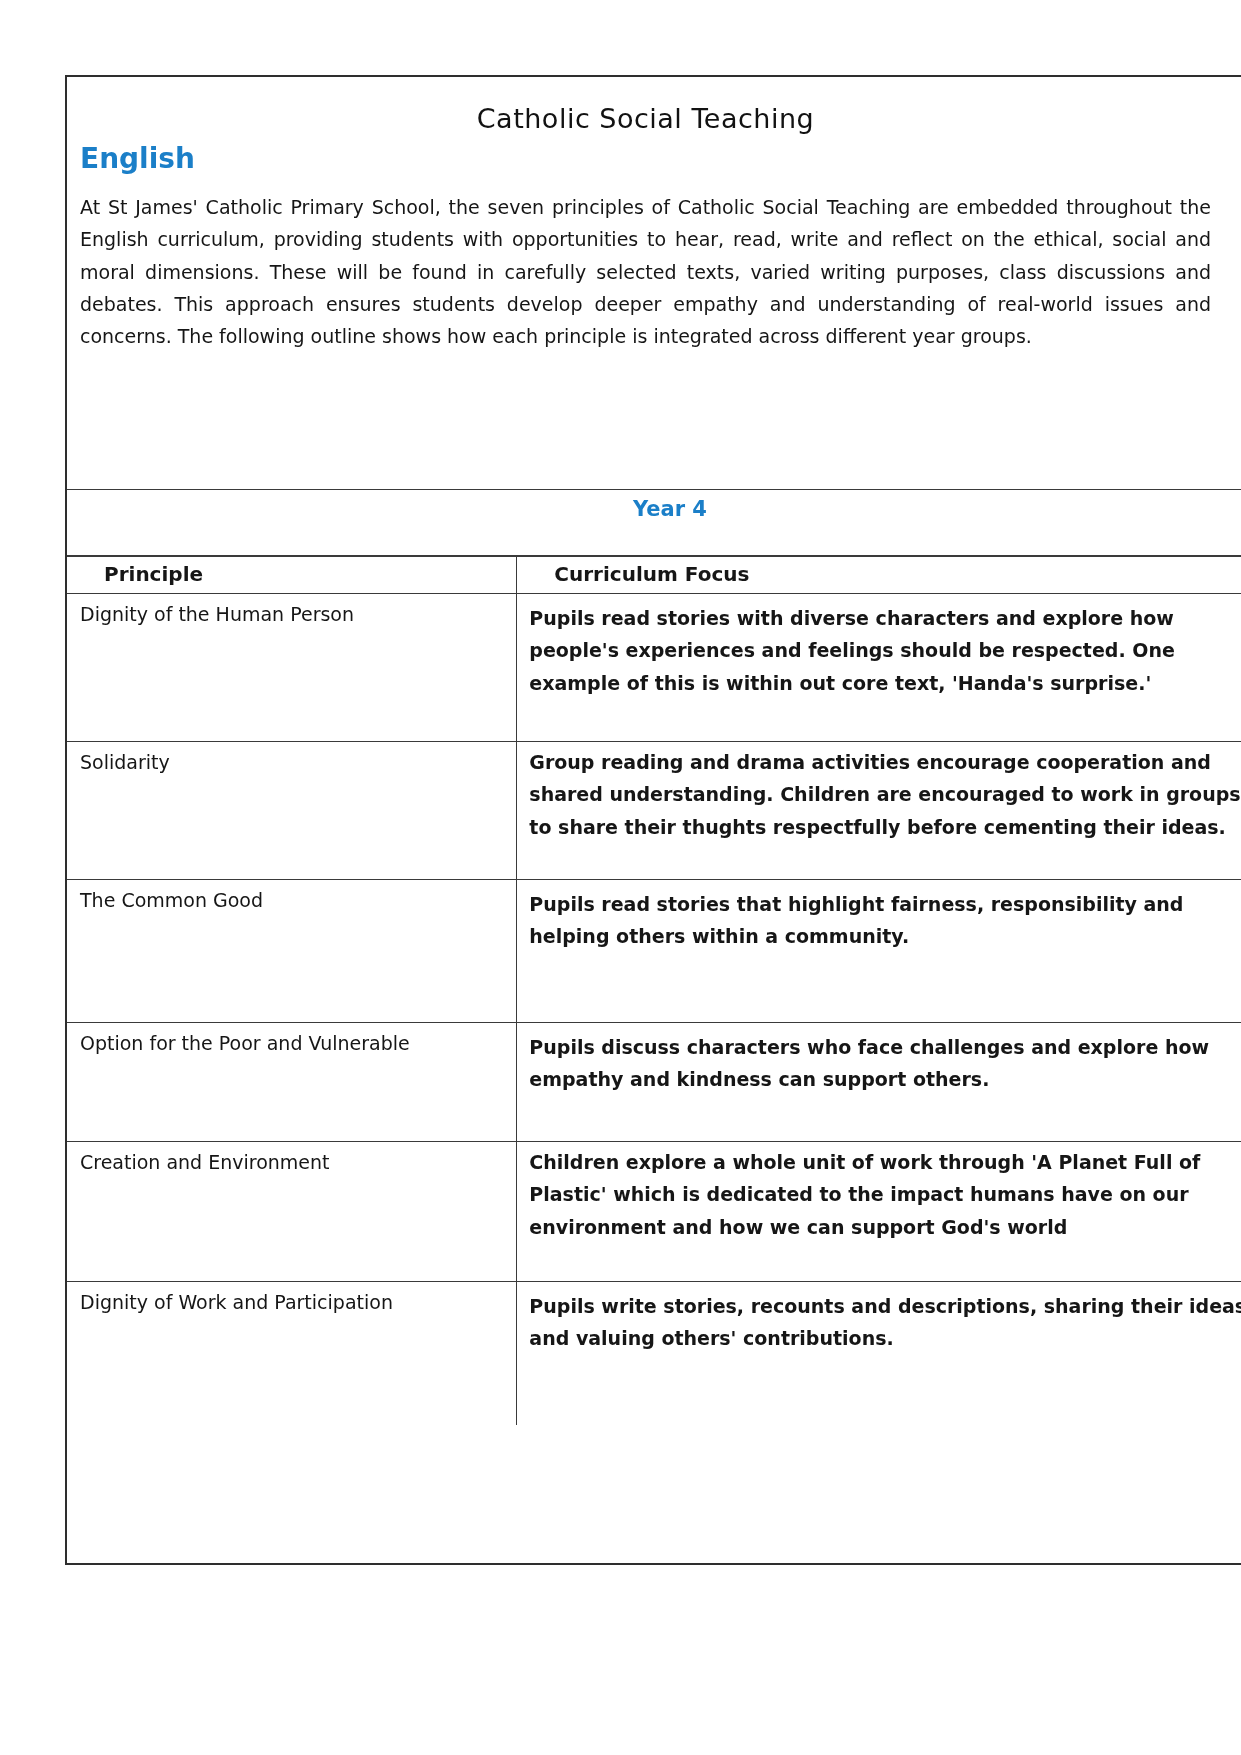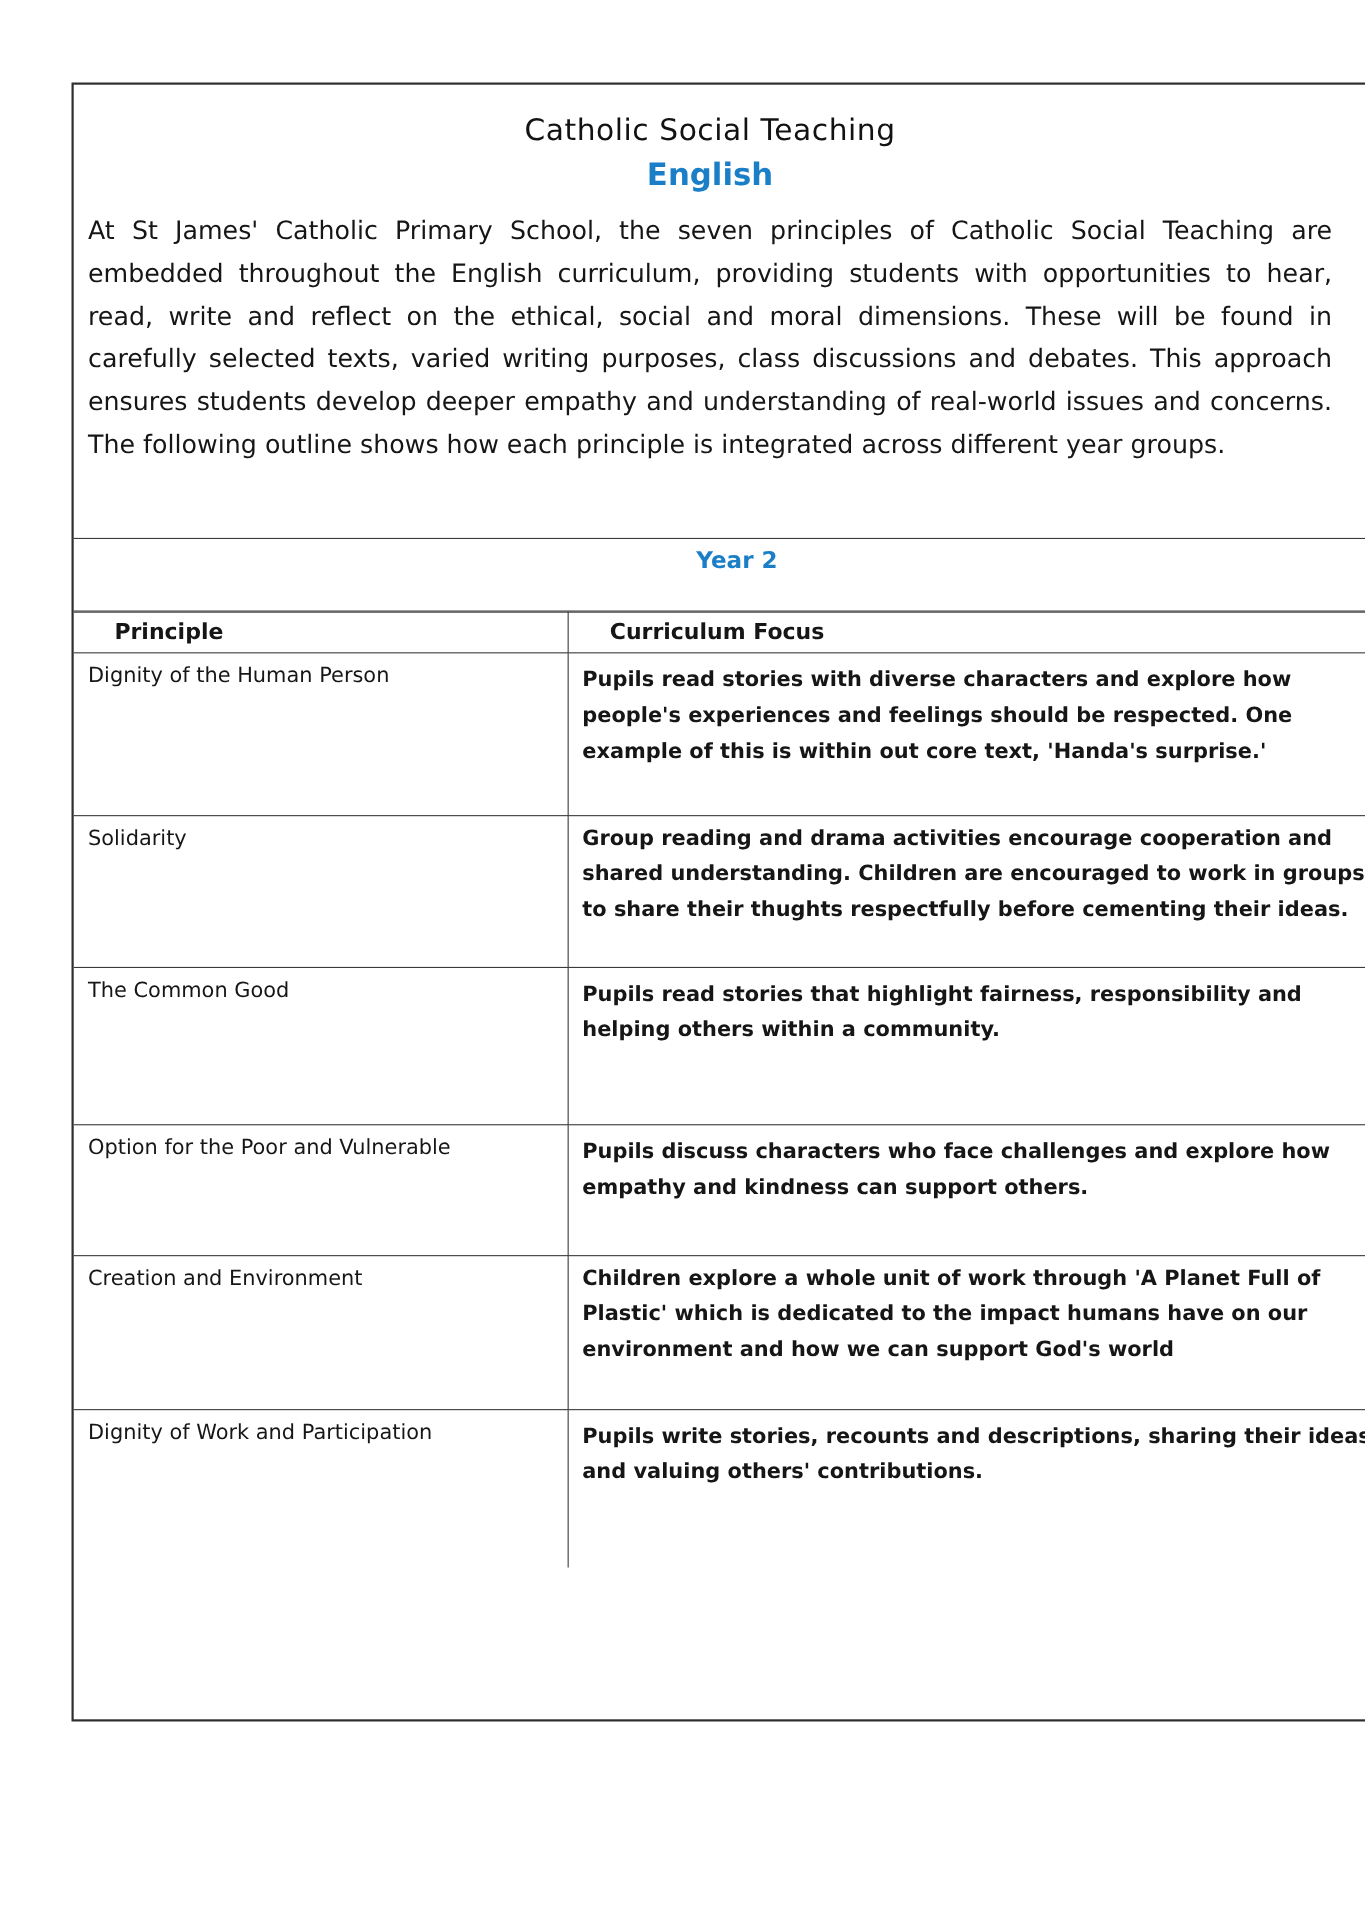--- a/index.html
+++ b/index.html
@@ -28,28 +28,27 @@
     min-height: 413px;
   }
   .doc-title {
     text-align: center;
     font-size: 27px;
     letter-spacing: 0.5px;
     color: #121212;
     margin-bottom: 8px;
   }
   .doc-subtitle {
-    text-align: center;
     font-size: 28px;
     font-weight: bold;
     color: #1b7fc8;
     margin-bottom: 16px;
   }
   .doc-intro {
-    font-size: 23px;
+    font-size: 19px;
     line-height: 1.7;
     text-align: justify;
     color: #161616;
     padding-bottom: 30px;
   }
   
   .year-row {
     border-bottom: 1.5px solid #3a3a3a;
     height: 66px;
     text-align: center;
@@ -108,21 +107,21 @@
 
 <div class="doc-box">
 
   <div class="header-block">
     <div class="doc-title">Catholic Social Teaching</div>
     <div class="doc-subtitle">English</div>
     <p class="doc-intro">At St James' Catholic Primary School, the seven principles of Catholic Social Teaching are embedded throughout the English curriculum, providing students with opportunities to hear, read, write and reflect on the ethical, social and moral dimensions. These will be found in carefully selected texts, varied writing purposes, class discussions and debates. This approach ensures students develop deeper empathy and understanding of real-world issues and concerns. The following outline shows how each principle is integrated across different year groups.</p>
   </div>
 
   <div class="year-row">
-    <span class="year-label">Year 2</span>
+    <span class="year-label">Year 4</span>
   </div>
 
   <table class="cst-table">
     <colgroup>
         <col class="c1">
         <col class="c2">
       </colgroup>
     <thead>
       <tr>
         <th>Principle</th>

